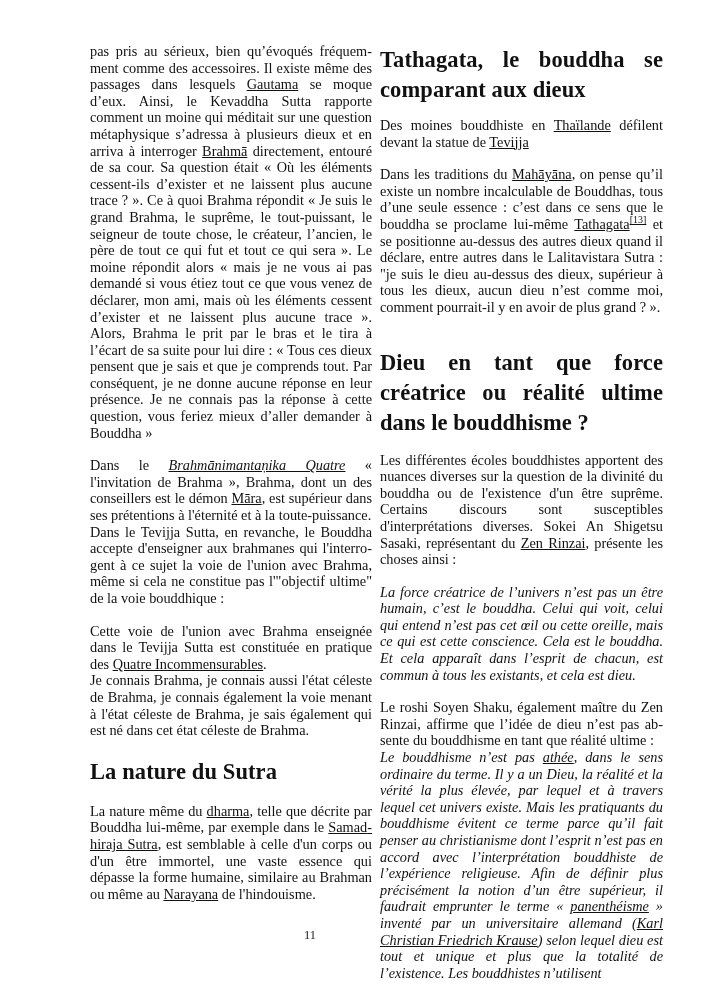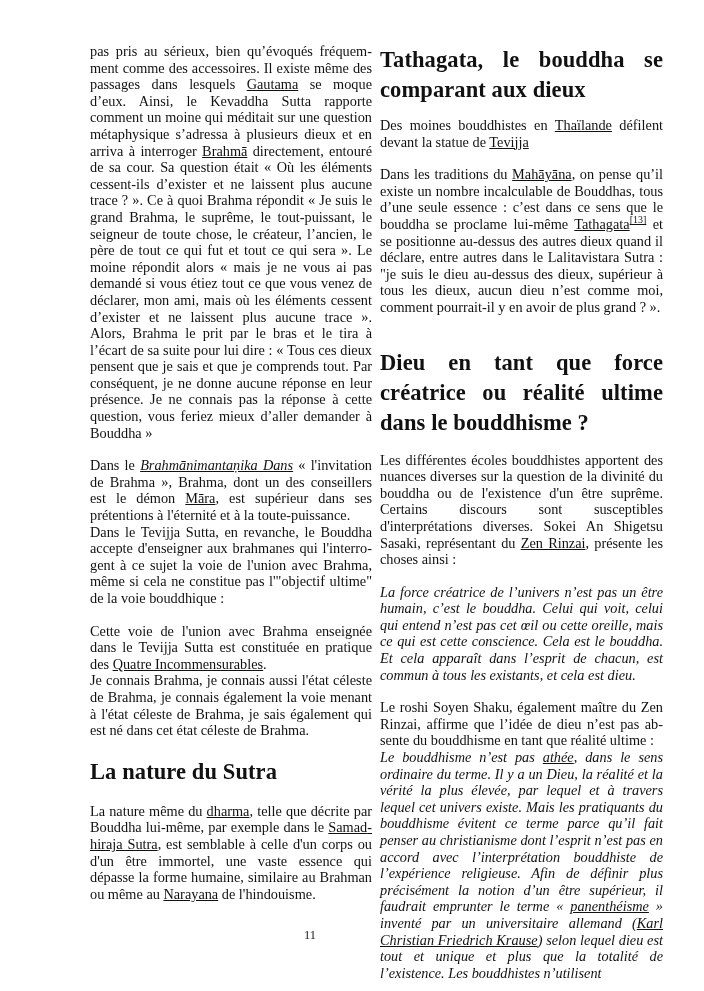--- a/index.html
+++ b/index.html
@@ -20,32 +20,32 @@
   .pagenum { position: absolute; top: 928px; left: 0; width: 596px; text-align: center; font-family: "Liberation Serif", "DejaVu Serif", serif; font-size: 12.5px; color: #222; }
 </style>
 </head>
 <body>
 
 <div class="page">
 
   <div class="col col-left">
     <p><span>pas pris au sérieux, bien qu’évoqués fréquem­ment comme des accessoires. Il existe même des passages dans lesquels </span><span class="lnk">Gautama</span><span> se moque d’eux. Ainsi, le Kevaddha Sutta rapporte comment un moine qui méditait sur une question métaphysi­que s’adressa à plusieurs dieux et en arriva à in­terroger </span><span class="lnk">Brahmā</span><span> directement, entouré de sa cour. Sa question était « Où les éléments cessent-ils d’exister et ne laissent plus aucune trace ? ». Ce à quoi Brahma répondit « Je suis le grand Brahma, le suprême, le tout-puissant, le seigneur de toute chose, le créateur, l’ancien, le père de tout ce qui fut et tout ce qui sera ». Le moine répondit alors « mais je ne vous ai pas demandé si vous étiez tout ce que vous venez de déclarer, mon ami, mais où les éléments cessent d’exister et ne laissent plus aucune trace ». Alors, Brahma le prit par le bras et le tira à l’écart de sa suite pour lui dire : « Tous ces dieux pensent que je sais et que je comprends tout. Par conséquent, je ne donne aucune réponse en leur présence. Je ne connais pas la réponse à cette question, vous feriez mieux d’aller deman­der à Bouddha »</span></p>
     <div class="gap"></div>
-    <p><span>Dans le </span><span class="lnk it">Brahmānimantaṇika Dans</span><span> « l'invitation de Brahma », Brahma, dont un des conseillers est le démon </span><span class="lnk">Māra</span><span>, est supérieur dans ses prétentions à l'éternité et à la toute-puissance.</span></p>
+    <p><span>Dans le </span><span class="lnk it">Brahmānimantaṇika Quatre</span><span> « l'invitation de Brahma », Brahma, dont un des conseillers est le démon </span><span class="lnk">Māra</span><span>, est supérieur dans ses prétentions à l'éternité et à la toute-puissance.</span></p>
     <p>Dans le Tevijja Sutta, en revanche, le Bouddha accepte d'enseigner aux brahmanes qui l'interro­gent à ce sujet la voie de l'union avec Brahma, même si cela ne constitue pas l'"objectif ultime" de la voie bouddhique :</p>
     <div class="gap"></div>
     <p><span>Cette voie de l'union avec Brahma enseignée dans le Tevijja Sutta est constituée en pratique des </span><span class="lnk">Quatre Incommensurables</span><span>.</span></p>
     <p>Je connais Brahma, je connais aussi l'état céleste de Brahma, je connais également la voie menant à l'état céleste de Brahma, je sais également qui est né dans cet état céleste de Brahma.</p>
     <h2 class="h-left">La nature du Sutra</h2>
     <p><span>La nature même du </span><span class="lnk">dharma</span><span>, telle que décrite par Bouddha lui-même, par exemple dans le </span><span class="lnk">Samad­hiraja Sutra</span><span>, est semblable à celle d'un corps ou d'un être immortel, une vaste essence qui dépasse la forme humaine, similaire au Brahman ou mê­me au </span><span class="lnk">Narayana</span><span> de l'hindouisme.</span></p>
   </div>
 
   <div class="col col-right">
     <h2 class="h-right-1">Tathagata, le bouddha se com­parant aux dieux</h2>
-    <p><span>Des moines bouddhistes en </span><span class="lnk">Thaïlande</span><span> défilent devant la statue de </span><span class="lnk">Tevijja</span></p>
+    <p><span>Des moines bouddhiste en </span><span class="lnk">Thaïlande</span><span> défilent devant la statue de </span><span class="lnk">Tevijja</span></p>
     <div class="gap"></div>
     <p><span>Dans les traditions du </span><span class="lnk">Mahāyāna</span><span>, on pense qu’il existe un nombre incalculable de Bouddhas, tous d’une seule essence : c’est dans ce sens que le bouddha se proclame lui-même </span><span class="lnk">Tathagata</span><sup class="lnk">[13]</sup><span> et se positionne au-dessus des autres dieux quand il déclare, entre autres dans le Lalitavistara Sutra : "je suis le dieu au-dessus des dieux, supérieur à tous les dieux, aucun dieu n’est comme moi, comment pourrait-il y en avoir de plus grand ? ».</span></p>
     <h2 class="h-right-2">Dieu en tant que force créatri­ce ou réalité ultime dans le bouddhisme ?</h2>
     <p><span>Les différentes écoles bouddhistes apportent des nuances diverses sur la question de la divinité du bouddha ou de l'existence d'un être suprême. Cer­tains discours sont susceptibles d'interprétations diverses. Sokei An Shigetsu Sasaki, représentant du </span><span class="lnk">Zen Rinzai</span><span>, présente les choses ainsi :</span></p>
     <div class="gap"></div>
     <p class="it">La force créatrice de l’univers n’est pas un être humain, c’est le bouddha. Celui qui voit, celui qui entend n’est pas cet œil ou cette oreille, mais ce qui est cette conscience. Cela est le bouddha. Et cela apparaît dans l’esprit de chacun, est com­mun à tous les existants, et cela est dieu.</p>
     <div class="gap"></div>
     <p>Le roshi Soyen Shaku, également maître du Zen Rinzai, affirme que l’idée de dieu n’est pas ab­sente du bouddhisme en tant que réalité ultime :</p>
     <p class="it"><span>Le bouddhisme n’est pas </span><span class="lnk">athée</span><span>, dans le sens ordi­naire du terme. Il y a un Dieu, la réalité et la vé­rité la plus élevée, par lequel et à travers lequel cet univers existe. Mais les pratiquants du boudd­hisme évitent ce terme parce qu’il fait penser au christianisme dont l’esprit n’est pas en accord avec l’interprétation bouddhiste de l’expérience religieuse. Afin de définir plus précisément la no­tion d’un être supérieur, il faudrait emprunter le terme « </span><span class="lnk">panenthéisme</span><span> » inventé par un universi­taire allemand (</span><span class="lnk">Karl Christian Friedrich Krause</span><span>) selon lequel dieu est tout et unique et plus que la totalité de l’existence. Les bouddhistes n’utilisent</span></p>
   </div>

